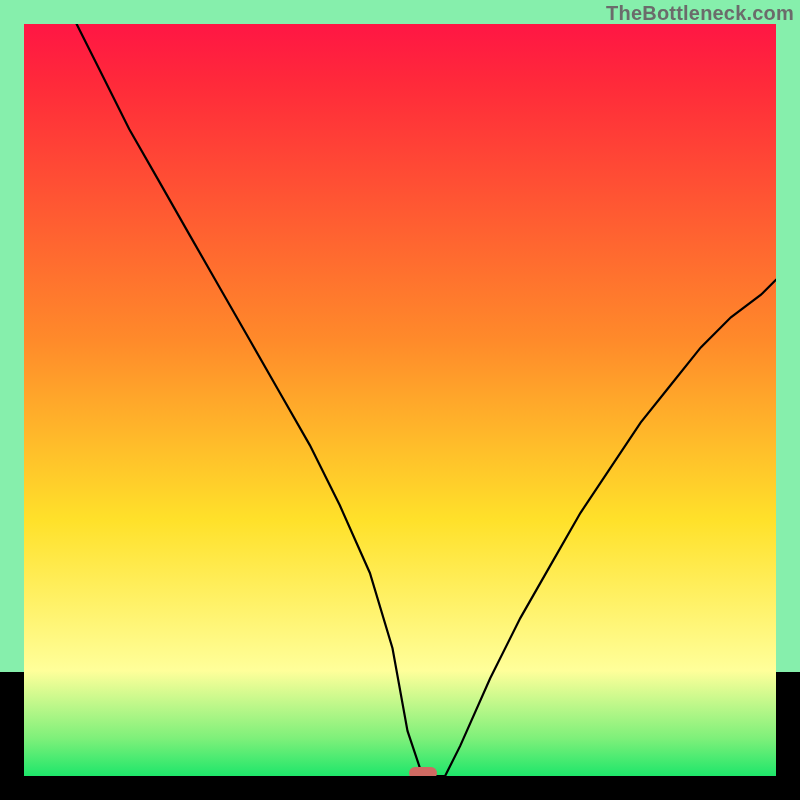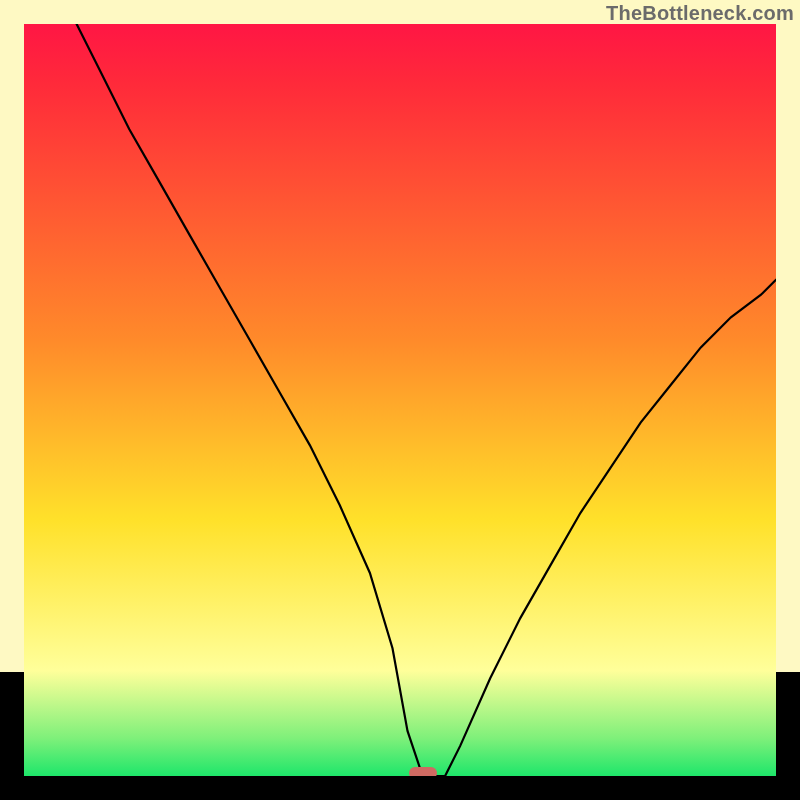--- a/index.html
+++ b/index.html
@@ -7,21 +7,21 @@
     padding: 0;
     width: 800px;
     height: 800px;
     background: #000;
     overflow: hidden;
   }
   .frame {
     position: relative;
     width: 800px;
     height: 672px;
-    background: #fef9c3;
+    background: #86efac;
     text-align: right;
   }
   .plot-area {
     position: absolute;
     left: 24px;
     top: 24px;
     width: 752px;
     height: 752px;
     overflow: hidden;
   }

